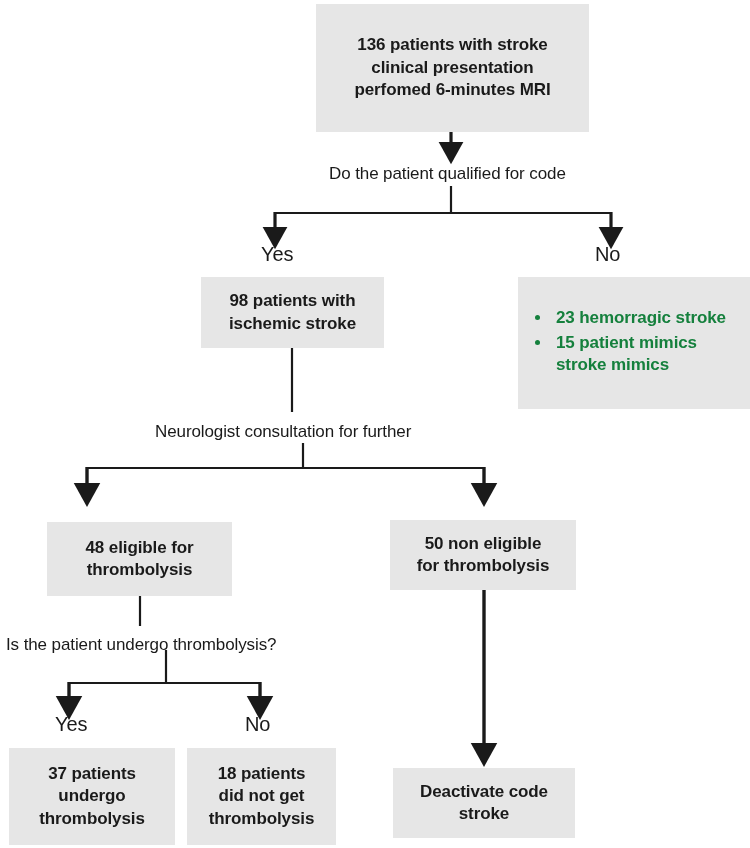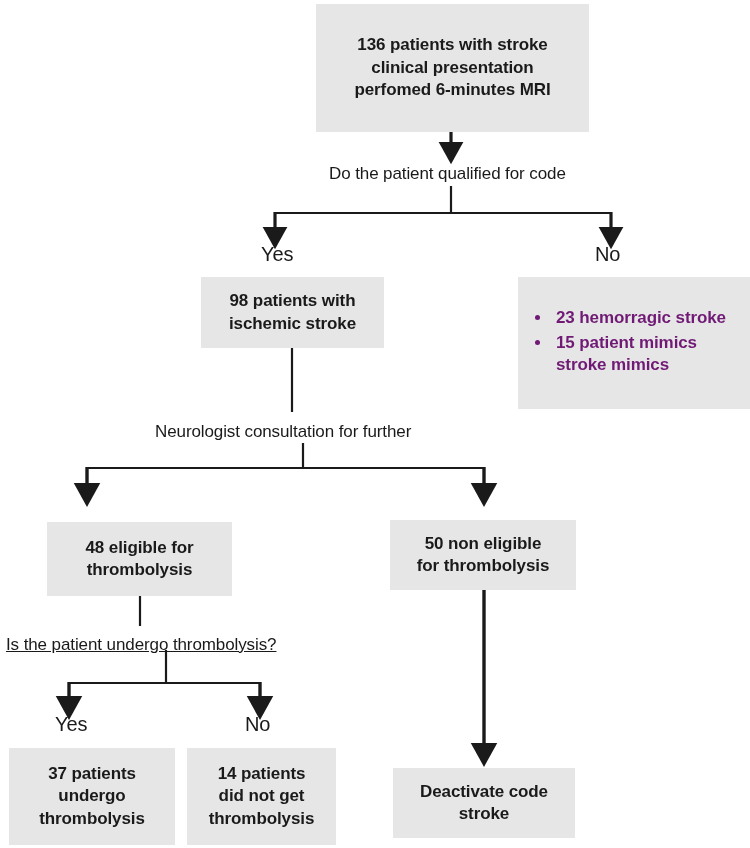--- a/index.html
+++ b/index.html
@@ -59,21 +59,21 @@
     font-weight: 500;
     white-space: nowrap;
     letter-spacing: -0.1px;
   }
   .bullet-box {
     position: absolute;
     background: #e6e6e6;
     box-sizing: border-box;
     display: flex;
     align-items: center;
-    color: #701a75;
+    color: #15803d;
     font-size: 17px;
     font-weight: 600;
     letter-spacing: -0.1px;
   }
   .bullet-list {
     list-style: disc;
     margin: 0;
     padding-left: 34px;
   }
   .bullet-list li {
@@ -155,40 +155,40 @@
   <div class="node-box" style="left:47px; top:522px; width:185px; height:74px;">
     <span class="box-text">48 eligible for
 thrombolysis</span>
   </div>
 
   <div class="node-box" style="left:390px; top:520px; width:186px; height:70px;">
     <span class="box-text">50 non eligible
 for thrombolysis</span>
   </div>
 
-  <div class="plain-label" style="left:6px; top:634px;text-decoration:underline;">
+  <div class="plain-label" style="left:6px; top:634px;">
     <span>Is the patient undergo thrombolysis?</span>
   </div>
 
   <div class="branch-label" style="left:55px; top:713px;">
     <span>Yes</span>
   </div>
 
   <div class="branch-label" style="left:245px; top:713px;">
     <span>No</span>
   </div>
 
   <div class="node-box" style="left:9px; top:748px; width:166px; height:97px;">
     <span class="box-text">37 patients
 undergo
 thrombolysis</span>
   </div>
 
   <div class="node-box" style="left:187px; top:748px; width:149px; height:97px;">
-    <span class="box-text">14 patients
+    <span class="box-text">18 patients
 did not get
 thrombolysis</span>
   </div>
 
   <div class="node-box" style="left:393px; top:768px; width:182px; height:70px;">
     <span class="box-text">Deactivate code
 stroke</span>
   </div>
 
 </div>

